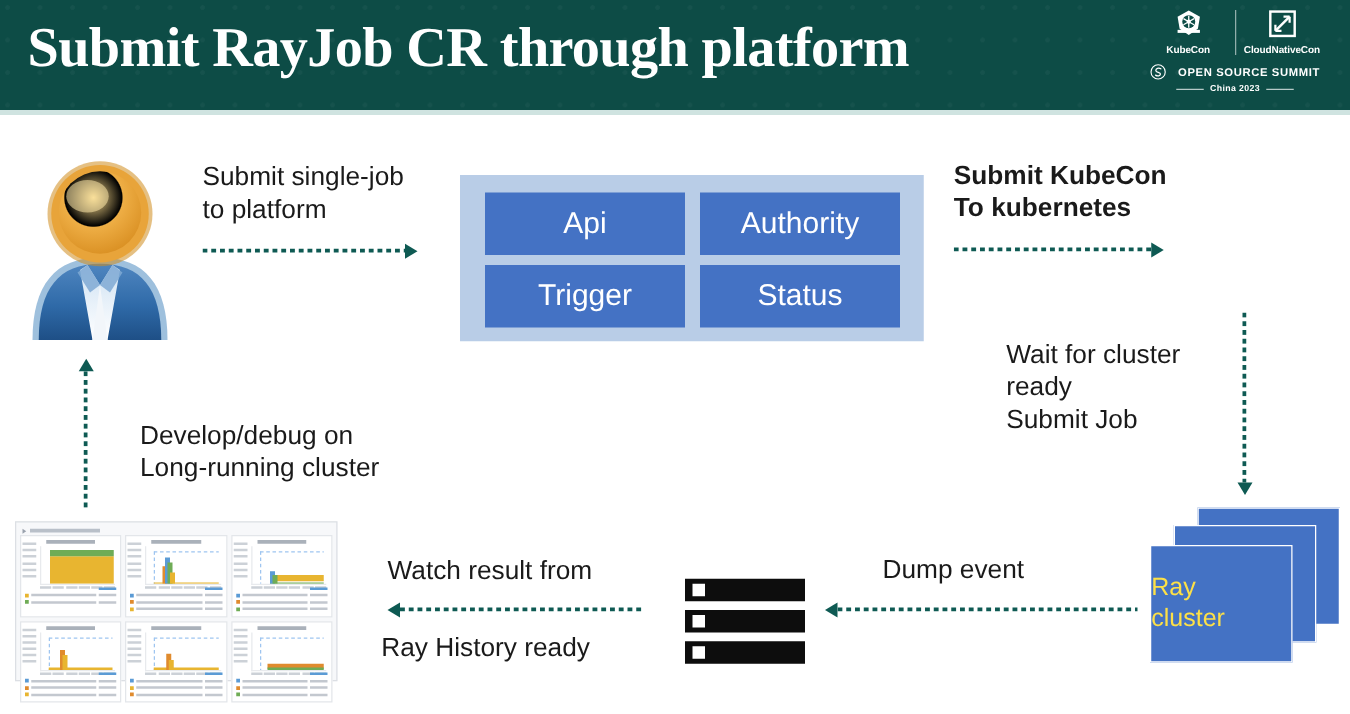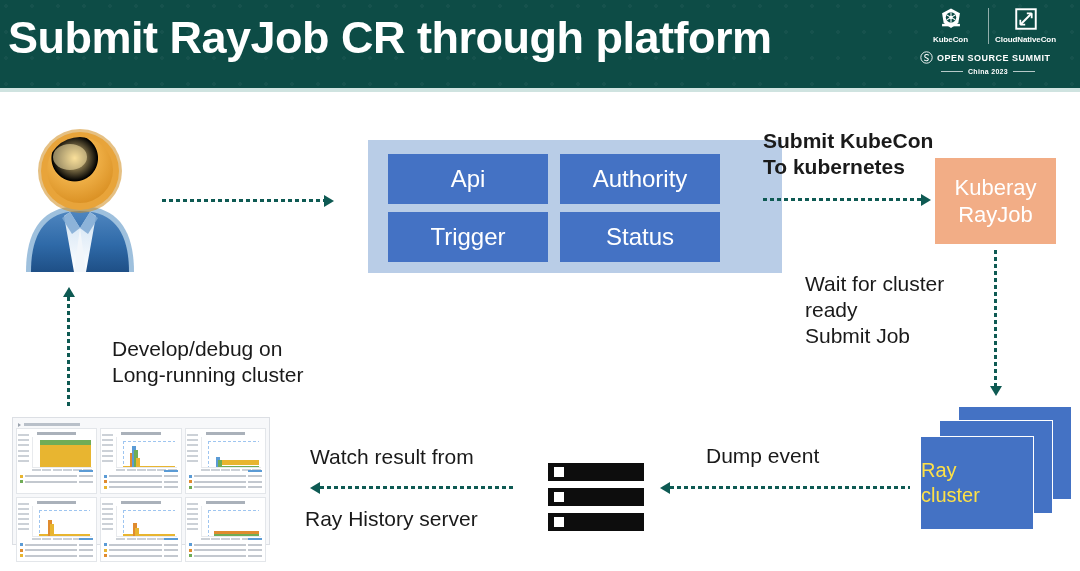--- a/index.html
+++ b/index.html
@@ -22,53 +22,53 @@
     content:"";position:absolute;left:0;top:0;right:0;bottom:0;
     background-image:
       radial-gradient(circle at 6px 6px, rgba(255,255,255,.035) 1.7px, transparent 2px);
     background-size:26px 26px;
   }
   .header-rule{
     position:absolute;left:0;top:88px;width:1080px;height:4px;
     background:#cfe3e0;
   }
   .title{
-    position:absolute;left:8px;top:12px;
+    position:absolute;left:22px;top:12px;
     font-size:45px;font-weight:bold;color:#ffffff;
     letter-spacing:-0.5px;
-    font-family:Liberation Sans, sans-serif;
+    font-family:Liberation Serif, serif;
     white-space:nowrap;
   }
 
   
   .logo-block{
     position:absolute;right:24px;top:6px;width:136px;height:76px;
     color:#ffffff;
   }
   .logo-row{display:flex;align-items:flex-start;justify-content:center;gap:8px;}
   .logo-cell{display:flex;flex-direction:column;align-items:center;width:58px;}
   .logo-divider{width:1px;height:36px;background:rgba(255,255,255,.55);margin-top:2px;}
   .logo-mark{width:26px;height:26px;}
   .logo-name{font-size:8px;font-weight:bold;margin-top:3px;letter-spacing:-0.1px;white-space:nowrap;}
-  .summit-row{display:flex;align-items:center;justify-content:flex-start;gap:4px;margin-top:7px;}
+  .summit-row{display:flex;align-items:center;justify-content:space-between;gap:4px;margin-top:7px;}
   .summit-text{font-size:9px;font-weight:bold;letter-spacing:0.5px;white-space:nowrap;}
   .summit-year{display:flex;align-items:center;justify-content:center;gap:5px;margin-top:4px;}
   .summit-year .ln{width:22px;height:1px;background:rgba(255,255,255,.7);}
   .summit-year .yr{font-size:7px;font-weight:bold;letter-spacing:.3px;white-space:nowrap;}
 
   
   .avatar{position:absolute;left:14px;top:124px;width:132px;height:148px;}
 
   
   .lbl{position:absolute;color:#1a1a1a;font-size:21px;line-height:26px;white-space:pre-line;}
   .lbl-bold{font-weight:bold;}
 
   
   .platform{
-    position:absolute;left:368px;top:140px;width:414px;height:133px;
+    position:absolute;left:368px;top:140px;width:371px;height:133px;
     background:#b9cde7;
   }
   .tile{
     position:absolute;background:#4472c4;color:#ffffff;
     display:flex;align-items:center;justify-content:center;
     font-size:24px;
   }
   .tile-api     {left:20px; top:14px; width:160px;height:50px;}
   .tile-auth    {left:192px;top:14px; width:160px;height:50px;}
   .tile-trigger {left:20px; top:72px; width:160px;height:50px;}
@@ -234,20 +234,22 @@
 
     <path d="M56 88 L66 104 L58 110 L48 94 Z" fill="#7fa9d4" opacity=".85"></path>
     <path d="M76 88 L66 104 L74 110 L84 94 Z" fill="#7fa9d4" opacity=".85"></path>
 
     <circle cx="66" cy="47" r="42" fill="#d08c1e" opacity=".55"></circle>
     <circle cx="66" cy="47" r="39" fill="#e8a43a"></circle>
     <circle cx="66" cy="46" r="33" fill="url(#headG)"></circle>
     <ellipse cx="56" cy="33" rx="17" ry="13" fill="#fbe5a8" opacity=".55"></ellipse>
   </svg>
 
+  <div class="lbl" style="left:162px;top:129px;width:210px;">Submit single-job
+to platform</div>
 
   <div class="arrow-h" style="left:162px;top:196px;width:176px;">
     <span class="dline" style="left:0;width:162px;"></span>
     <span class="head head-r" style="left:162px;top:-1px;"></span>
   </div>
 
   <div class="platform">
     <div class="tile tile-api">Api</div>
     <div class="tile tile-trigger">Trigger</div>
     <div class="tile tile-auth">Authority</div>
@@ -255,24 +257,20 @@
   </div>
 
   <div class="lbl lbl-bold" style="left:763px;top:128px;width:190px;">Submit KubeCon
 To kubernetes</div>
 
   <div class="arrow-h" style="left:763px;top:195px;width:172px;">
     <span class="dline" style="left:0;width:158px;"></span>
     <span class="head head-r" style="left:158px;top:-1px;"></span>
   </div>
 
-  <div class="kuberay">
-    <span>Kuberay</span>
-    <span>RayJob</span>
-  </div>
 
   <div class="lbl" style="left:805px;top:271px;width:210px;">Wait for cluster
 ready
 Submit Job</div>
 
   <div class="arrow-v" style="left:991px;top:250px;height:150px;">
     <span class="dline" style="top:0;height:136px;"></span>
     <span class="head head-d" style="left:-1px;top:136px;"></span>
   </div>
 
@@ -298,21 +296,21 @@
       </div>
     <div class="server-bar sb2">
         <span class="led"></span>
       </div>
     <div class="server-bar sb3">
         <span class="led"></span>
       </div>
   </div>
 
   <div class="lbl" style="left:310px;top:444px;width:240px;">Watch result from</div>
-  <div class="lbl" style="left:305px;top:506px;width:260px;">Ray History server</div>
+  <div class="lbl" style="left:305px;top:506px;width:260px;">Ray History ready</div>
 
   <div class="arrow-h" style="left:310px;top:483px;width:210px;">
     <span class="head head-l" style="left:0;top:-1px;"></span>
     <span class="dline" style="left:10px;width:196px;"></span>
   </div>
 
   <div class="lbl" style="left:112px;top:336px;width:300px;">Develop/debug on
 Long-running cluster</div>
 
   <div class="arrow-v" style="left:64px;top:287px;height:120px;">

